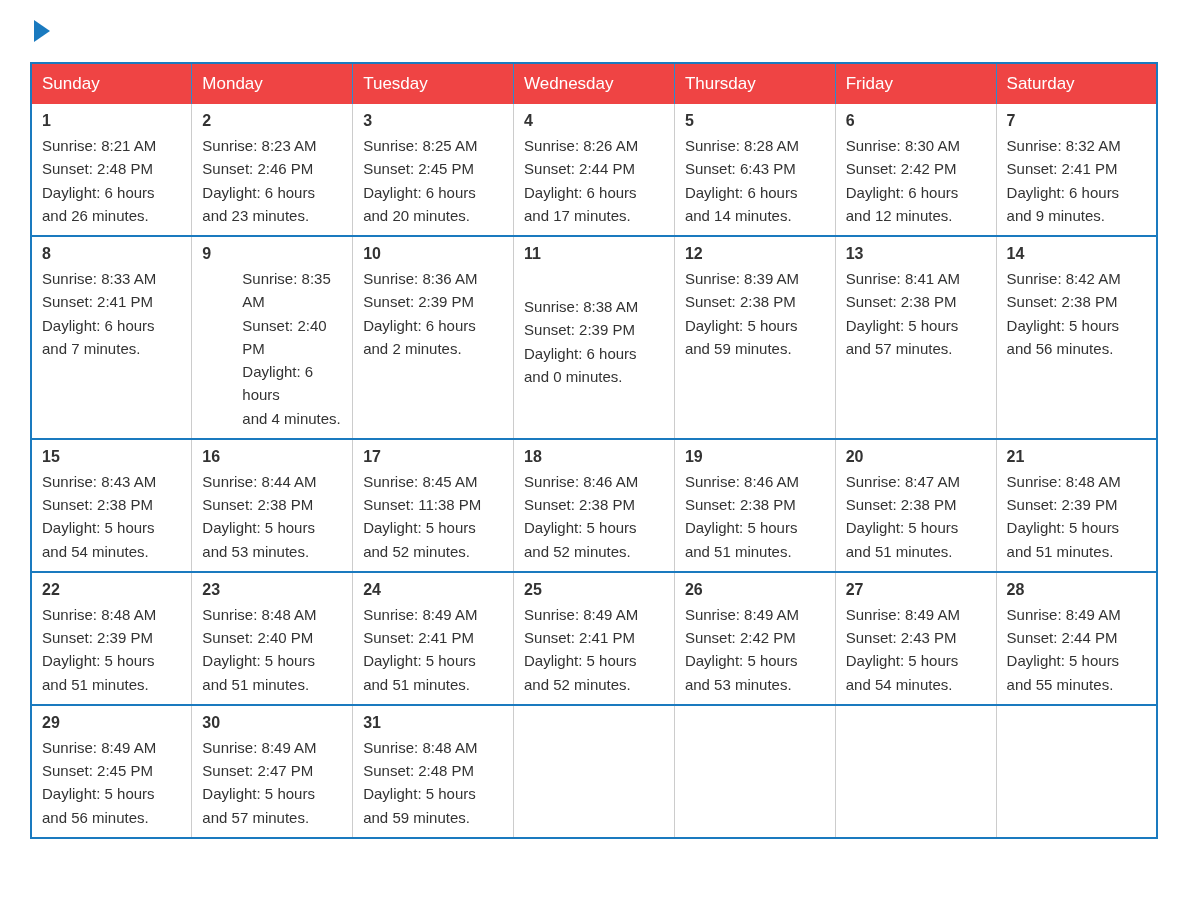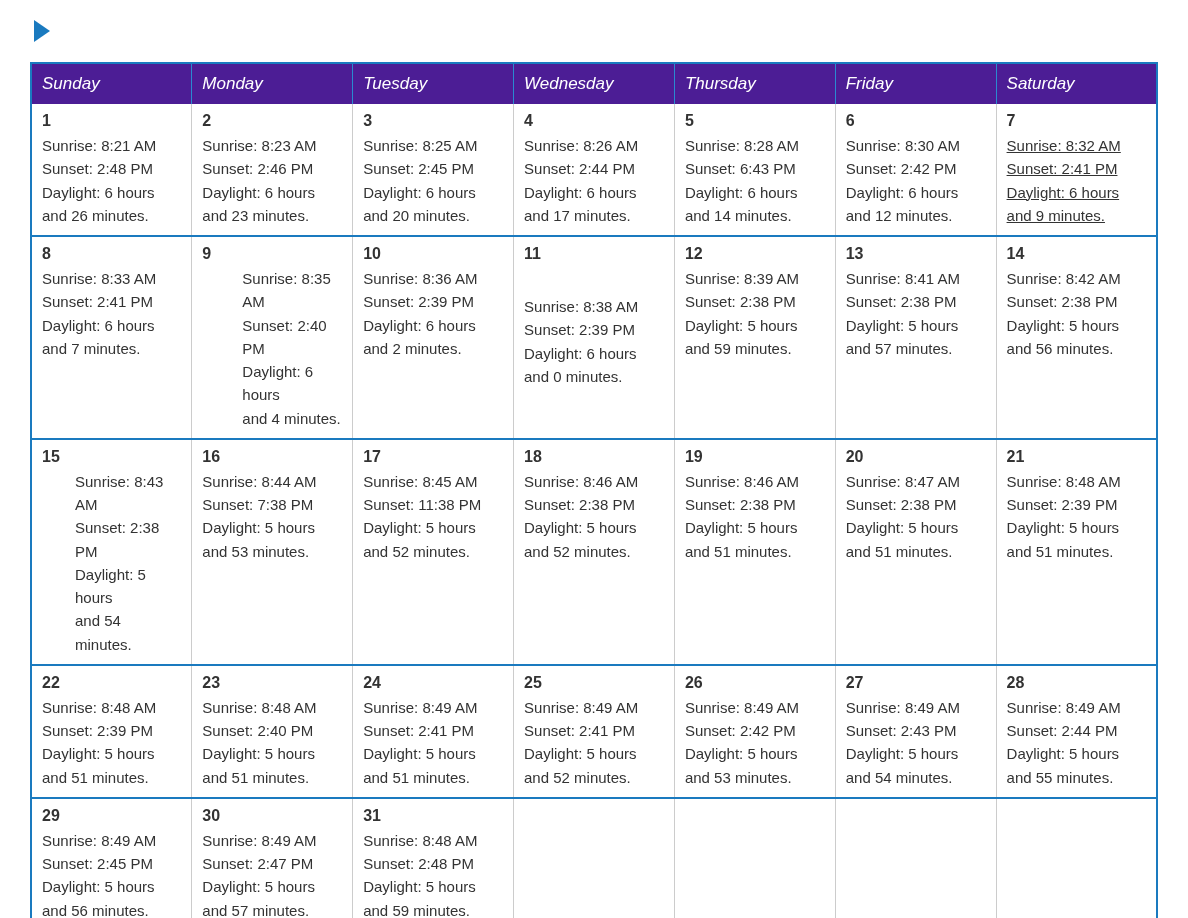--- a/index.html
+++ b/index.html
@@ -34,28 +34,27 @@
       font-size: 24px;
       color: #555;
       margin-top: 4px;
     }
     .calendar {
       width: 100%;
       border-collapse: collapse;
       border: 2px solid #1a7abf;
     }
     .calendar th {
-      background-color: #4c1d95;
+      background-color: #ef4444;
       color: #fff;
       font-size: 17px;
       font-weight: normal;
       padding: 10px 10px;
       text-align: left;
       border-right: 1px solid #2a8ad0;
-      font-style: italic;
     }
     .calendar th:last-child {
       border-right: none;
     }
     .calendar td {
       vertical-align: top;
       padding: 8px 10px;
       border-right: 1px solid #ccc;
       border-bottom: 2px solid #1a7abf;
       font-size: 13px;
@@ -175,21 +174,21 @@
         </td>
         <td>
           <span class="day-number">6</span>
           <div class="day-info" style="white-space: pre-line;">Sunrise: 8:30 AM
 Sunset: 2:42 PM
 Daylight: 6 hours
 and 12 minutes.</div>
         </td>
         <td>
           <span class="day-number">7</span>
-          <div class="day-info" style="white-space: pre-line; text-decoration: underline;">Sunrise: 8:32 AM
+          <div class="day-info" style="white-space: pre-line;">Sunrise: 8:32 AM
 Sunset: 2:41 PM
 Daylight: 6 hours
 and 9 minutes.</div>
         </td>
       </tr>
       <tr>
         <td>
           <span class="day-number">8</span>
           <div class="day-info" style="white-space: pre-line;">Sunrise: 8:33 AM
 Sunset: 2:41 PM
@@ -235,29 +234,29 @@
           <span class="day-number">14</span>
           <div class="day-info" style="white-space: pre-line;">Sunrise: 8:42 AM
 Sunset: 2:38 PM
 Daylight: 5 hours
 and 56 minutes.</div>
         </td>
       </tr>
       <tr>
         <td>
           <span class="day-number">15</span>
-          <div class="day-info" style="white-space: pre-line; margin-left: 33px;">Sunrise: 8:43 AM
+          <div class="day-info" style="white-space: pre-line;">Sunrise: 8:43 AM
 Sunset: 2:38 PM
 Daylight: 5 hours
 and 54 minutes.</div>
         </td>
         <td>
           <span class="day-number">16</span>
           <div class="day-info" style="white-space: pre-line;">Sunrise: 8:44 AM
-Sunset: 7:38 PM
+Sunset: 2:38 PM
 Daylight: 5 hours
 and 53 minutes.</div>
         </td>
         <td>
           <span class="day-number">17</span>
           <div class="day-info" style="white-space: pre-line;">Sunrise: 8:45 AM
 Sunset: 11:38 PM
 Daylight: 5 hours
 and 52 minutes.</div>
         </td>

